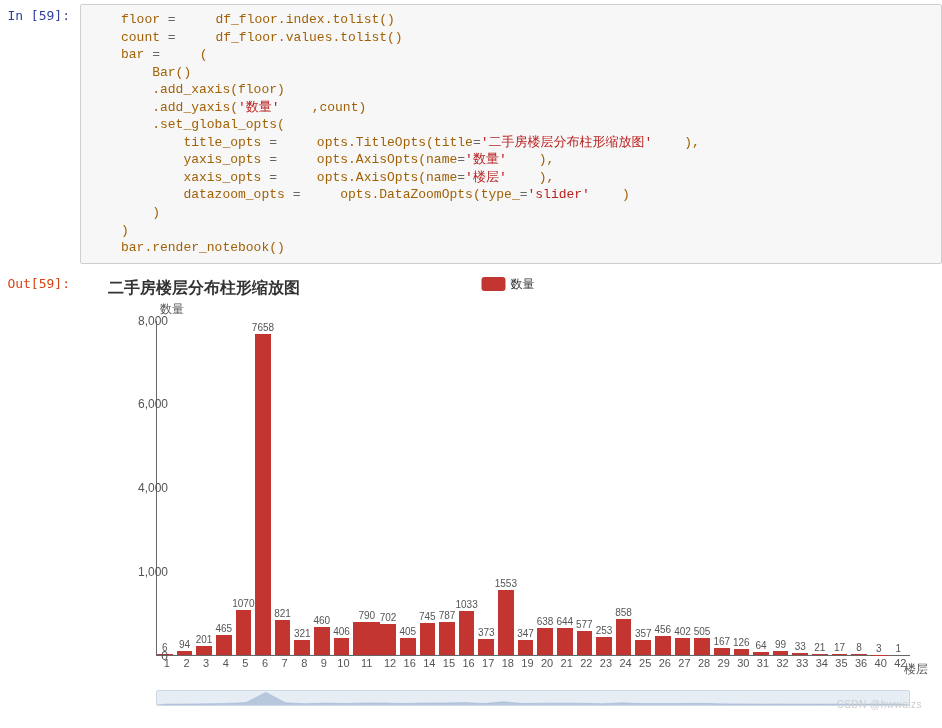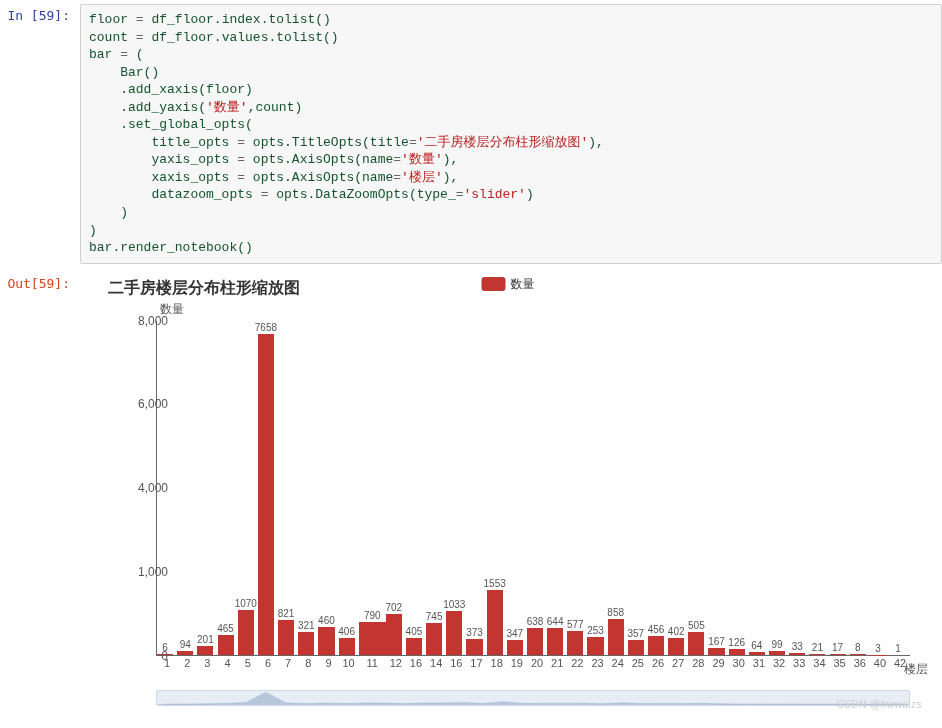--- a/index.html
+++ b/index.html
@@ -34,21 +34,21 @@
       font-size: 13px;
       line-height: 1.35;
       white-space: pre;
       overflow-x: auto;
     }
     .output-area {
       flex: 1;
       padding: 4px 8px;
     }
     .op { color: #666; }
-    .nm { color: #14532d; }
+    .nm { color: #a16207; margin-left: 32px; }
     .str { color: #ba2121; }
     
     .chart-wrap {
       position: relative;
       width: 840px;
       height: 430px;
       font-family: sans-serif;
     }
     .chart-title {
       position: absolute;
@@ -242,21 +242,21 @@
               </div>
               <div class="x-tick-label">6</div>
             </div>
             <div class="bar-slot">
               <div class="bar" style="height: 34.3794px;">
                 <div class="bar-label">821</div>
               </div>
               <div class="x-tick-label">7</div>
             </div>
             <div class="bar-slot">
-              <div class="bar" style="height: 23px;">
+              <div class="bar" style="height: 15px;">
                 <div class="bar-label">321</div>
               </div>
               <div class="x-tick-label">8</div>
             </div>
             <div class="bar-slot">
               <div class="bar" style="height: 28.0562px;">
                 <div class="bar-label">460</div>
               </div>
               <div class="x-tick-label">9</div>
             </div>
@@ -266,38 +266,44 @@
               </div>
               <div class="x-tick-label">10</div>
             </div>
             <div class="bar-slot">
               <div class="bar" style="height: 33.0812px; padding-left: 27px;">
                 <div class="bar-label">790</div>
               </div>
               <div class="x-tick-label">11</div>
             </div>
             <div class="bar-slot">
-              <div class="bar" style="height: 41px;">
+              <div class="bar" style="height: 31px;">
                 <div class="bar-label">702</div>
               </div>
               <div class="x-tick-label">12</div>
             </div>
             <div class="bar-slot">
               <div class="bar" style="height: 16.9594px;">
                 <div class="bar-label">405</div>
               </div>
               <div class="x-tick-label">16</div>
             </div>
             <div class="bar-slot">
               <div class="bar" style="height: 31.1969px;">
                 <div class="bar-label">745</div>
               </div>
               <div class="x-tick-label">14</div>
             </div>
             <div class="bar-slot">
+              <div class="bar" style="height: 32.9556px;">
+                <div class="bar-label">787</div>
+              </div>
+              <div class="x-tick-label">15</div>
+            </div>
+            <div class="bar-slot">
               <div class="bar" style="height: 43.2569px;">
                 <div class="bar-label">1033</div>
               </div>
               <div class="x-tick-label">16</div>
             </div>
             <div class="bar-slot">
               <div class="bar" style="height: 15.6194px;">
                 <div class="bar-label">373</div>
               </div>
               <div class="x-tick-label">17</div>
@@ -356,21 +362,21 @@
               </div>
               <div class="x-tick-label">26</div>
             </div>
             <div class="bar-slot">
               <div class="bar" style="height: 16.8337px;">
                 <div class="bar-label">402</div>
               </div>
               <div class="x-tick-label">27</div>
             </div>
             <div class="bar-slot">
-              <div class="bar" style="height: 23px;">
+              <div class="bar" style="height: 17px;">
                 <div class="bar-label">505</div>
               </div>
               <div class="x-tick-label">28</div>
             </div>
             <div class="bar-slot">
               <div class="bar" style="height: 6.99313px;">
                 <div class="bar-label">167</div>
               </div>
               <div class="x-tick-label">29</div>
             </div>

